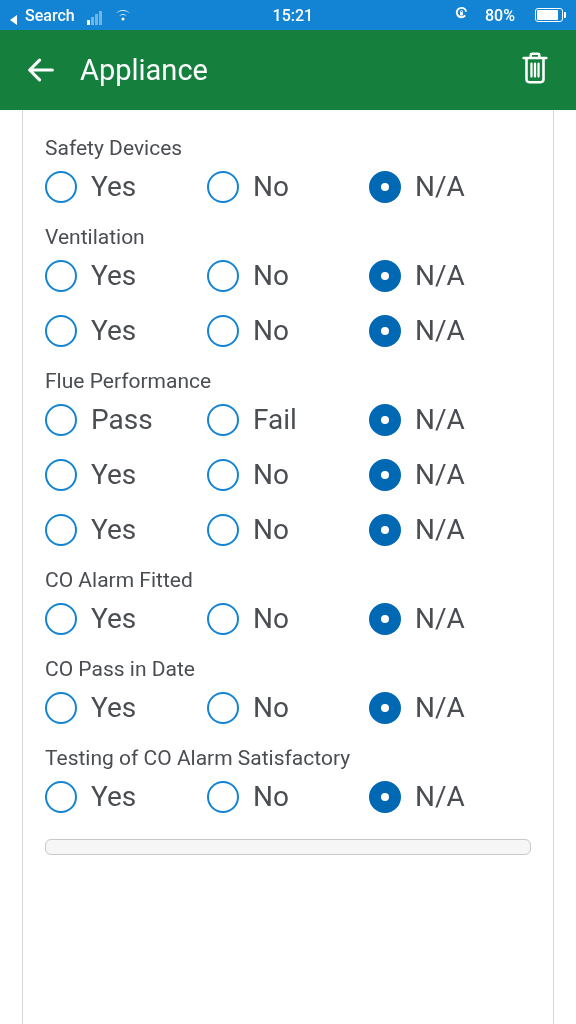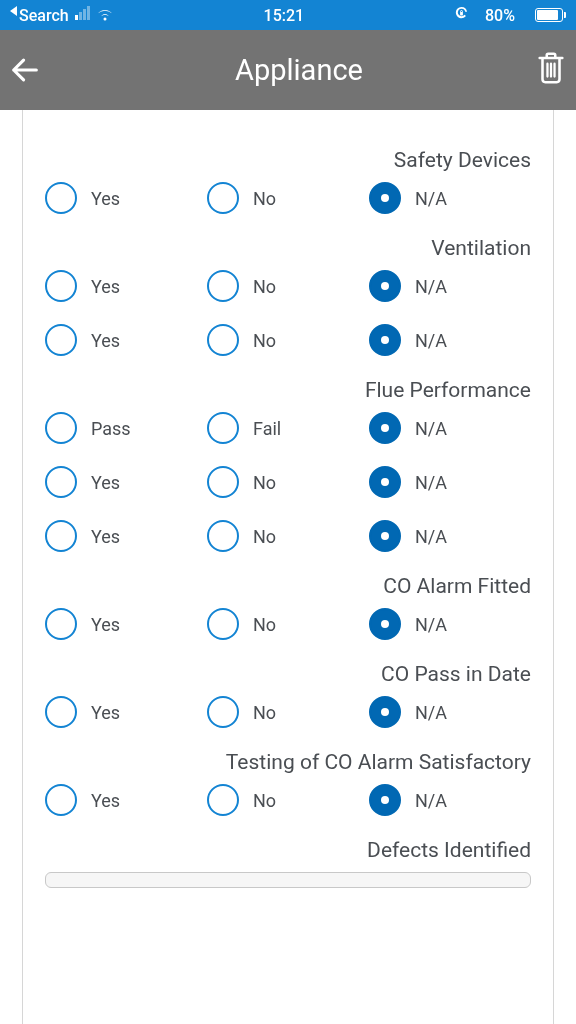--- a/index.html
+++ b/index.html
@@ -14,21 +14,21 @@
     background: #1384d3;
     color: #fff;
     height: 30px;
     display: flex;
     align-items: center;
     justify-content: space-between;
     padding: 0 10px;
     font-size: 16px;
     font-weight: 500;
   }
-  .status-left { display: flex; align-items: flex-start; gap: 2px; }
+  .status-left { display: flex; align-items: flex-end; gap: 8px; }
   .status-right { display: flex; align-items: center; gap: 16px; }
   .back-triangle {
     width: 0; height: 0;
     border-top: 5px solid transparent;
     border-bottom: 5px solid transparent;
     border-right: 7px solid #fff;
     display: inline-block;
   }
   .signal-bars { display: inline-flex; align-items: flex-end; gap: 1px; margin-left: 4px; }
   .bar { width: 3px; background: rgba(255,255,255,0.4); }
@@ -38,49 +38,47 @@
   .battery { display: inline-flex; align-items: center; }
   .battery-body {
     width: 28px; height: 14px; border: 1.5px solid #fff; border-radius: 3px;
     position: relative; margin-left: 4px;
   }
   .battery-fill { position: absolute; left: 1px; top: 1px; bottom: 1px; width: 80%; background: #fff; border-radius: 1px; }
   .battery-tip { width: 2px; height: 6px; background: #fff; margin-left: 1px; border-radius: 0 1px 1px 0; }
   .lock-icon { font-size: 14px; }
 
   .nav-bar {
-    background: #737373;
+    background: #15803d;
     color: #fff;
     height: 80px;
     display: flex;
     align-items: center;
-    padding: 0 8px;
-    text-align: center;
+    padding: 0 24px;
   }
   .nav-back {
     display: flex;
     align-items: center;
     cursor: pointer;
   }
   .nav-title {
     font-size: 29px;
     font-weight: 400;
     margin-left: 22px;
     flex: 1;
   }
   .trash-btn { cursor: pointer; }
 
   .content {
-    padding: 16px 22px;
+    padding: 4px 22px;
     border-left: 1px solid #d6d6d6;
     border-right: 1px solid #d6d6d6;
     margin: 0 22px;
     height: calc(1024px - 110px);
     overflow: hidden;
-    text-align: right;
   }
   .section {
     padding-top: 22px;
   }
   .section-title {
     font-size: 21px;
     color: #4a4e53;
     font-weight: 400;
     margin-bottom: 10px;
   }
@@ -108,21 +106,21 @@
     border-color: #0168b3;
   }
   .radio.selected::after {
     content: "";
     width: 8px;
     height: 8px;
     background: #fff;
     border-radius: 50%;
   }
   .option-label {
-    font-size: 18px;
+    font-size: 28px;
     color: #4a4e53;
     margin-left: 14px;
   }
   .defects-input {
     width: 100%;
     height: 16px;
     border: 1px solid #c8c8c8;
     border-radius: 6px;
     background: #f6f6f6;
     margin-top: 4px;
@@ -326,16 +324,15 @@
           <div class="radio"></div>
           <div class="option-label">No</div>
         </div>
         <div class="option">
           <div class="radio selected"></div>
           <div class="option-label">N/A</div>
         </div>
       </div>
     </div>
     <div class="section">
-      <div class="section-title">Defects Identified</div>
       <div class="defects-input"></div>
     </div>
   </div>
 
 </body></html>

